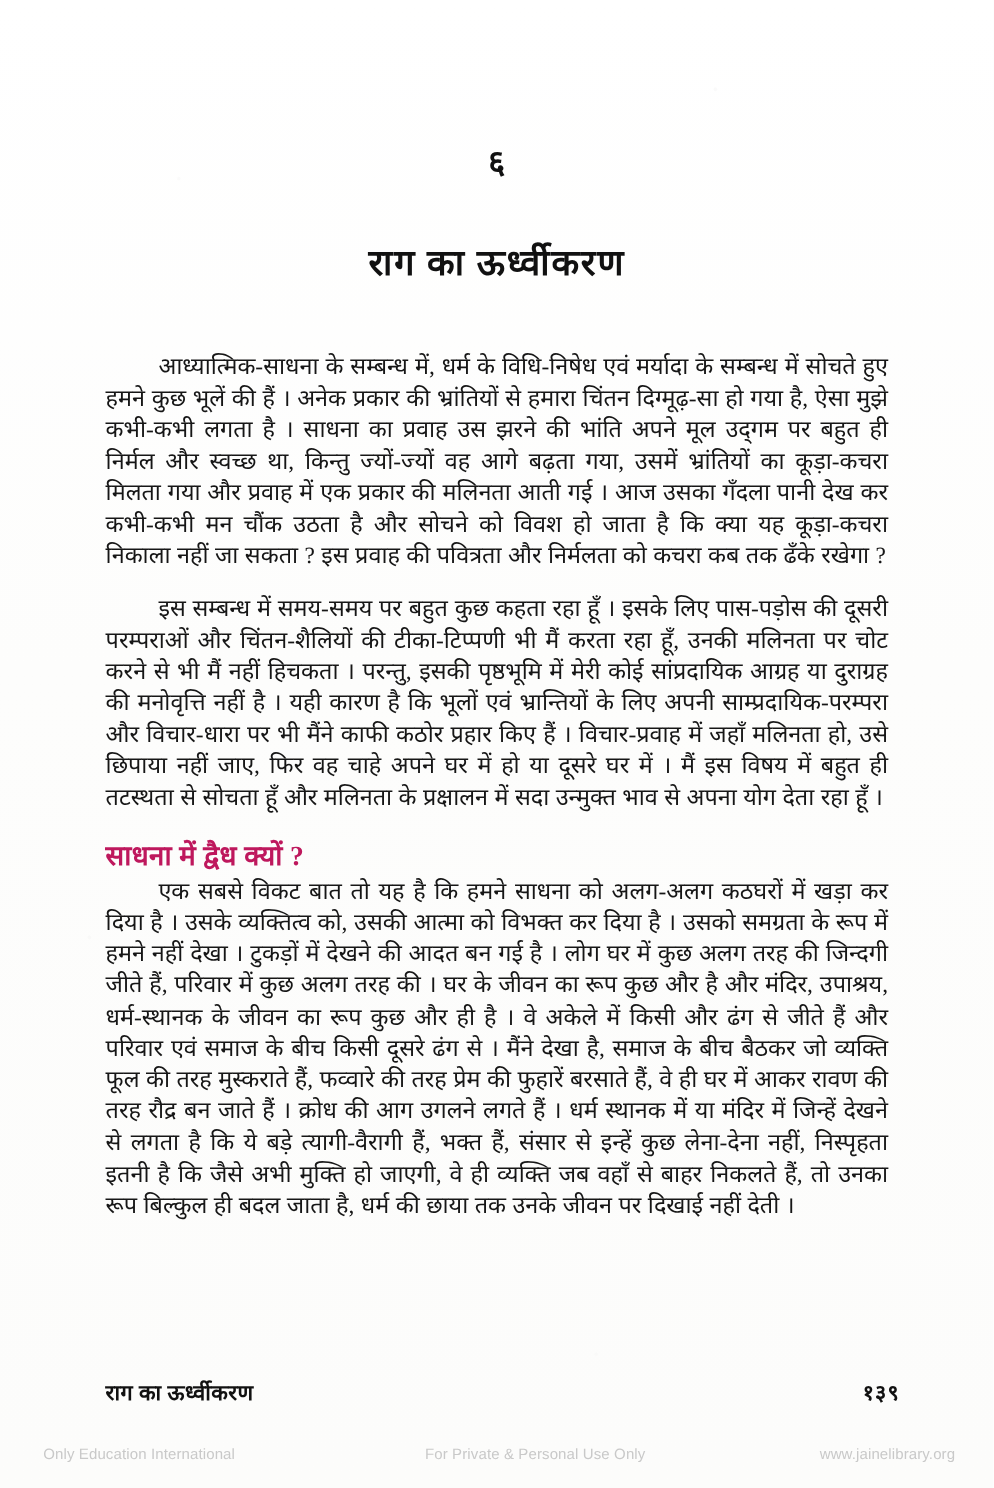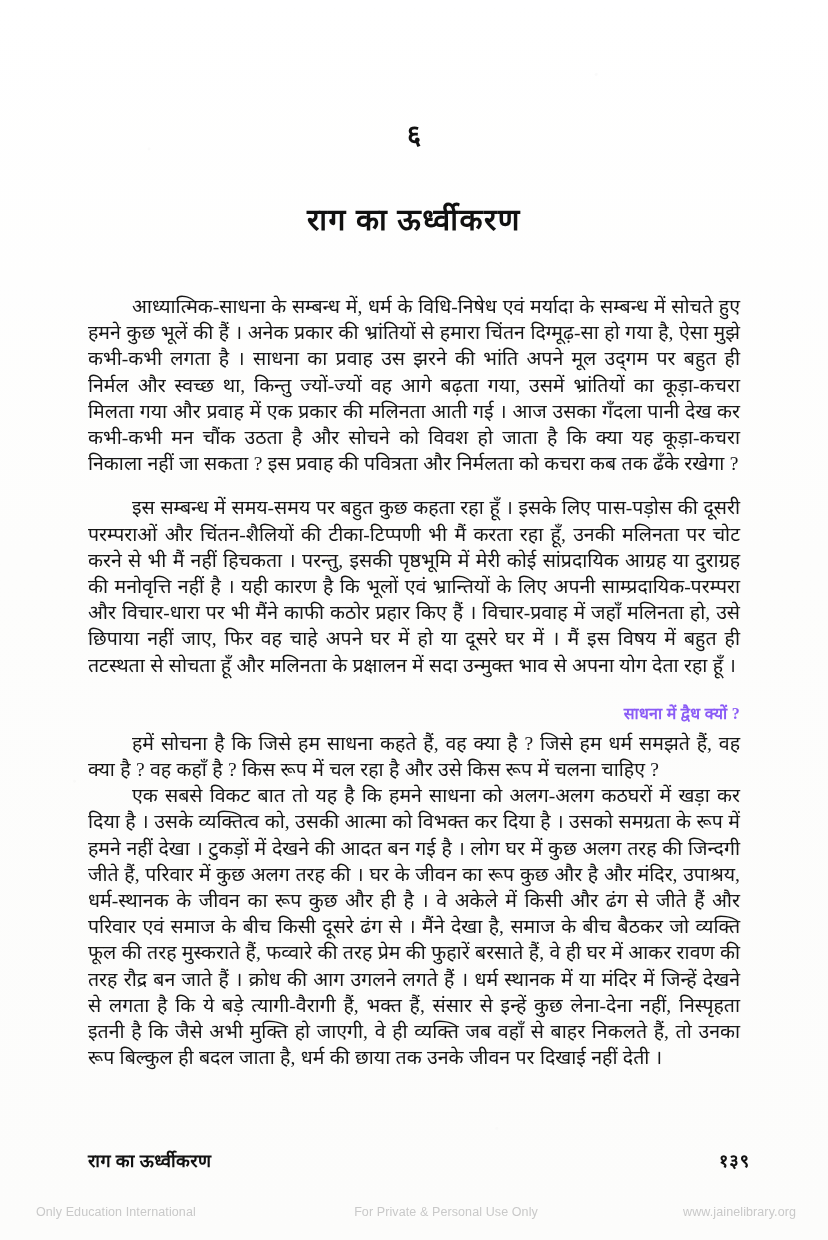--- a/index.html
+++ b/index.html
@@ -92,26 +92,25 @@
     text-indent: 44px;
   }
 
   p.gap-before {
     margin-top: 18px;
   }
 
   .subheading {
     margin: 0;
     padding-top: 20px;
-    font-size: 16px;
+    font-size: 23px;
     line-height: 30px;
     font-weight: 700;
     letter-spacing: 0.3px;
-    color: #8b5cf6;
-    text-align: right;
+    color: #be185d;
   }
 
   .subheading + p.para {
     margin-top: 2px;
   }
 
   
   .running-footer {
     position: absolute;
     left: 88px;
@@ -174,21 +173,20 @@
     <h1 class="chapter-title">राग का ऊर्ध्वीकरण</h1>
 
     <div class="body-block">
 
       <p class="para indent">आध्यात्मिक-साधना के सम्बन्ध में, धर्म के विधि-निषेध एवं मर्यादा के सम्बन्ध में सोचते हुए हमने कुछ भूलें की हैं । अनेक प्रकार की भ्रांतियों से हमारा चिंतन दिग्मूढ़-सा हो गया है, ऐसा मुझे कभी-कभी लगता है । साधना का प्रवाह उस झरने की भांति अपने मूल उद्‌गम पर बहुत ही निर्मल और स्वच्छ था, किन्तु ज्यों-ज्यों वह आगे बढ़ता गया, उसमें भ्रांतियों का कूड़ा-कचरा मिलता गया और प्रवाह में एक प्रकार की मलिनता आती गई । आज उसका गँदला पानी देख कर कभी-कभी मन चौंक उठता है और सोचने को विवश हो जाता है कि क्या यह कूड़ा-कचरा निकाला नहीं जा सकता ? इस प्रवाह की पवित्रता और निर्मलता को कचरा कब तक ढँके रखेगा ?</p>
 
       <p class="para indent gap-before">इस सम्बन्ध में समय-समय पर बहुत कुछ कहता रहा हूँ । इसके लिए पास-पड़ोस की दूसरी परम्पराओं और चिंतन-शैलियों की टीका-टिप्पणी भी मैं करता रहा हूँ, उनकी मलिनता पर चोट करने से भी मैं नहीं हिचकता । परन्तु, इसकी पृष्ठभूमि में मेरी कोई सांप्रदायिक आग्रह या दुराग्रह की मनोवृत्ति नहीं है । यही कारण है कि भूलों एवं भ्रान्तियों के लिए अपनी साम्प्रदायिक-परम्परा और विचार-धारा पर भी मैंने काफी कठोर प्रहार किए हैं । विचार-प्रवाह में जहाँ मलिनता हो, उसे छिपाया नहीं जाए, फिर वह चाहे अपने घर में हो या दूसरे घर में । मैं इस विषय में बहुत ही तटस्थता से सोचता हूँ और मलिनता के प्रक्षालन में सदा उन्मुक्त भाव से अपना योग देता रहा हूँ ।</p>
 
       <h2 class="subheading">साधना में द्वैध क्यों ?</h2>
 
-      <p class="para indent">हमें सोचना है कि जिसे हम साधना कहते हैं, वह क्या है ? जिसे हम धर्म समझते हैं, वह क्या है ? वह कहाँ है ? किस रूप में चल रहा है और उसे किस रूप में चलना चाहिए ?</p>
 
       <p class="para indent">एक सबसे विकट बात तो यह है कि हमने साधना को अलग-अलग कठघरों में खड़ा कर दिया है । उसके व्यक्तित्व को, उसकी आत्मा को विभक्त कर दिया है । उसको समग्रता के रूप में हमने नहीं देखा । टुकड़ों में देखने की आदत बन गई है । लोग घर में कुछ अलग तरह की जिन्दगी जीते हैं, परिवार में कुछ अलग तरह की । घर के जीवन का रूप कुछ और है और मंदिर, उपाश्रय, धर्म-स्थानक के जीवन का रूप कुछ और ही है । वे अकेले में किसी और ढंग से जीते हैं और परिवार एवं समाज के बीच किसी दूसरे ढंग से । मैंने देखा है, समाज के बीच बैठकर जो व्यक्ति फूल की तरह मुस्कराते हैं, फव्वारे की तरह प्रेम की फुहारें बरसाते हैं, वे ही घर में आकर रावण की तरह रौद्र बन जाते हैं । क्रोध की आग उगलने लगते हैं । धर्म स्थानक में या मंदिर में जिन्हें देखने से लगता है कि ये बड़े त्यागी-वैरागी हैं, भक्त हैं, संसार से इन्हें कुछ लेना-देना नहीं, निस्पृहता इतनी है कि जैसे अभी मुक्ति हो जाएगी, वे ही व्यक्ति जब वहाँ से बाहर निकलते हैं, तो उनका रूप बिल्कुल ही बदल जाता है, धर्म की छाया तक उनके जीवन पर दिखाई नहीं देती ।</p>
 
 
     </div>
 
     <div class="running-footer">
       <span class="folio-title">राग का ऊर्ध्वीकरण</span>
       <span class="folio">१३९</span>
     </div>

